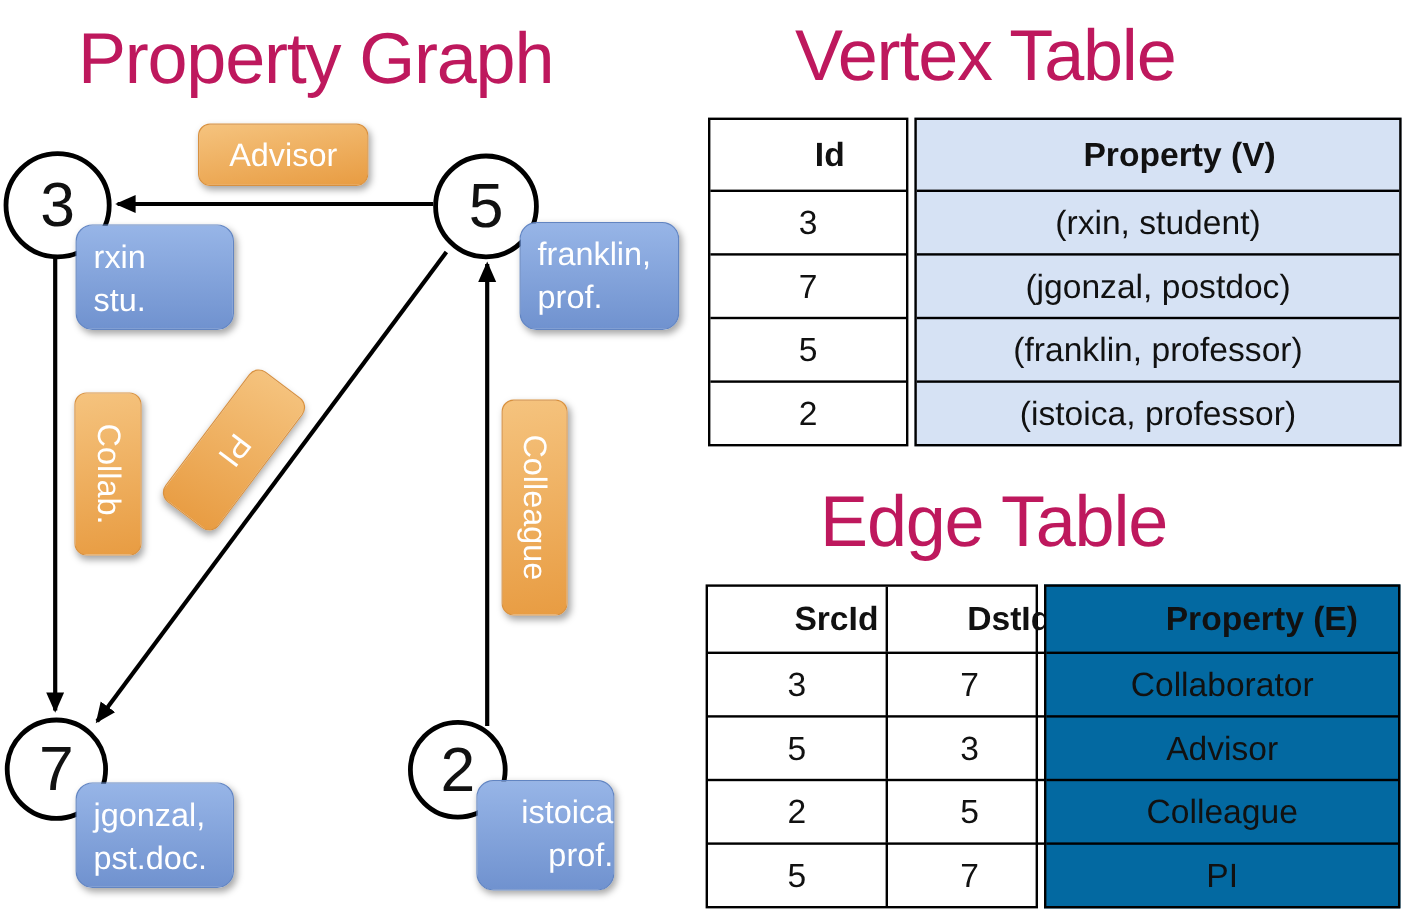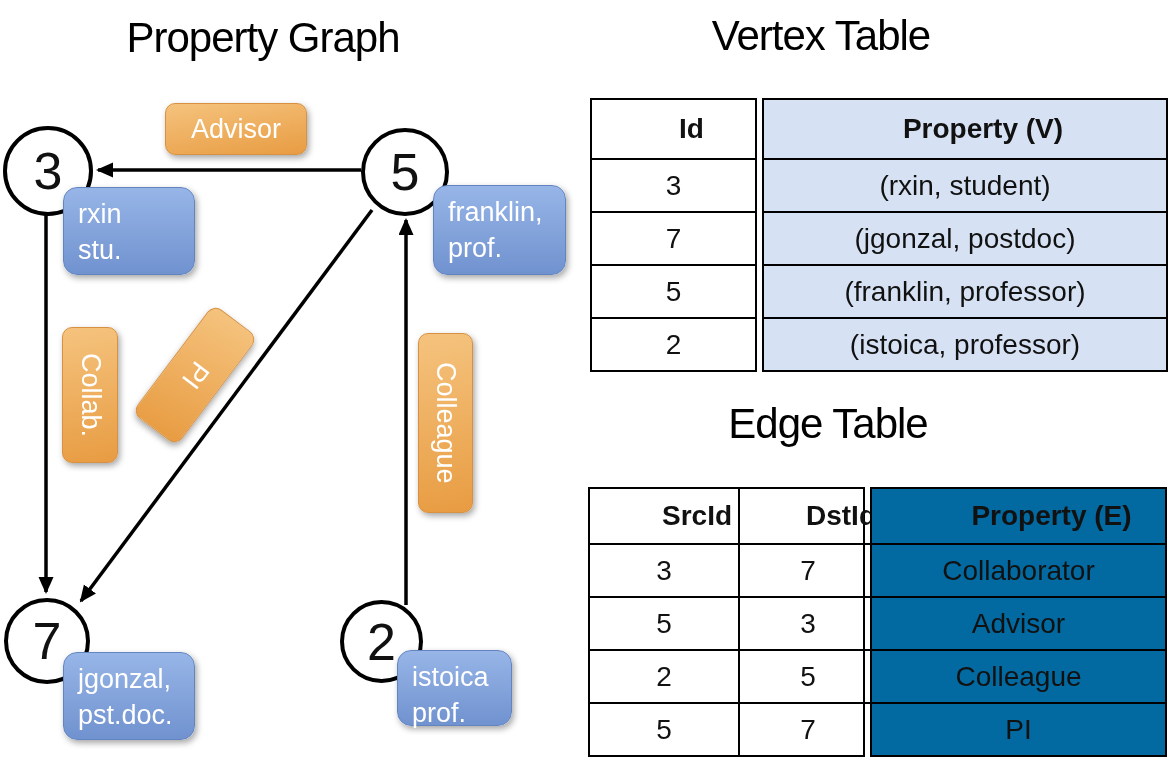--- a/index.html
+++ b/index.html
@@ -3,21 +3,21 @@
 <meta charset="utf-8">
 <style>
   html,body { margin:0; padding:0; background:#ffffff; }
   * { box-sizing:border-box; }
   .canvas {
     position:relative; width:1170px; height:760px; background:#ffffff;
     font-family:"Liberation Sans", sans-serif; color:#111; overflow:hidden;
   }
   .title {
     position:absolute; transform:translateX(-50%);
-    font-size:42px; font-weight:300; letter-spacing:-1px; color:#000000;
+    font-size:60px; font-weight:300; letter-spacing:-1px; color:#be185d;
     white-space:nowrap;
   }
   
   .edges { position:absolute; left:0; top:0; }
   .node {
     position:absolute; border:4px solid #000; border-radius:50%; background:#fff;
     display:flex; align-items:center; justify-content:center;
     font-size:52px; font-weight:300; color:#111;
   }
   .bpill {
@@ -90,21 +90,21 @@
     <div>stu.</div>
   </div>
   <div class="bpill" style="left:433px; top:185px; width:133px; height:90px;">
     <div>franklin,</div>
     <div>prof.</div>
   </div>
   <div class="bpill" style="left:63px; top:652px; width:132px; height:88px;">
     <div>jgonzal,</div>
     <div>pst.doc.</div>
   </div>
-  <div class="bpill" style="left:397px; top:650px; width:115px; height:76px;">
+  <div class="bpill" style="left:397px; top:650px; width:115px; height:92px;text-align:right;">
     <div>istoica</div>
     <div>prof.</div>
   </div>
 
   <div class="opill" style="left:165px; top:103px; width:142px; height:52px;">
     <span>Advisor</span>
   </div>
   <div class="opill" style="left:62px; top:327px; width:56px; height:136px;">
     <span class="vtext">Collab.</span>
   </div>

